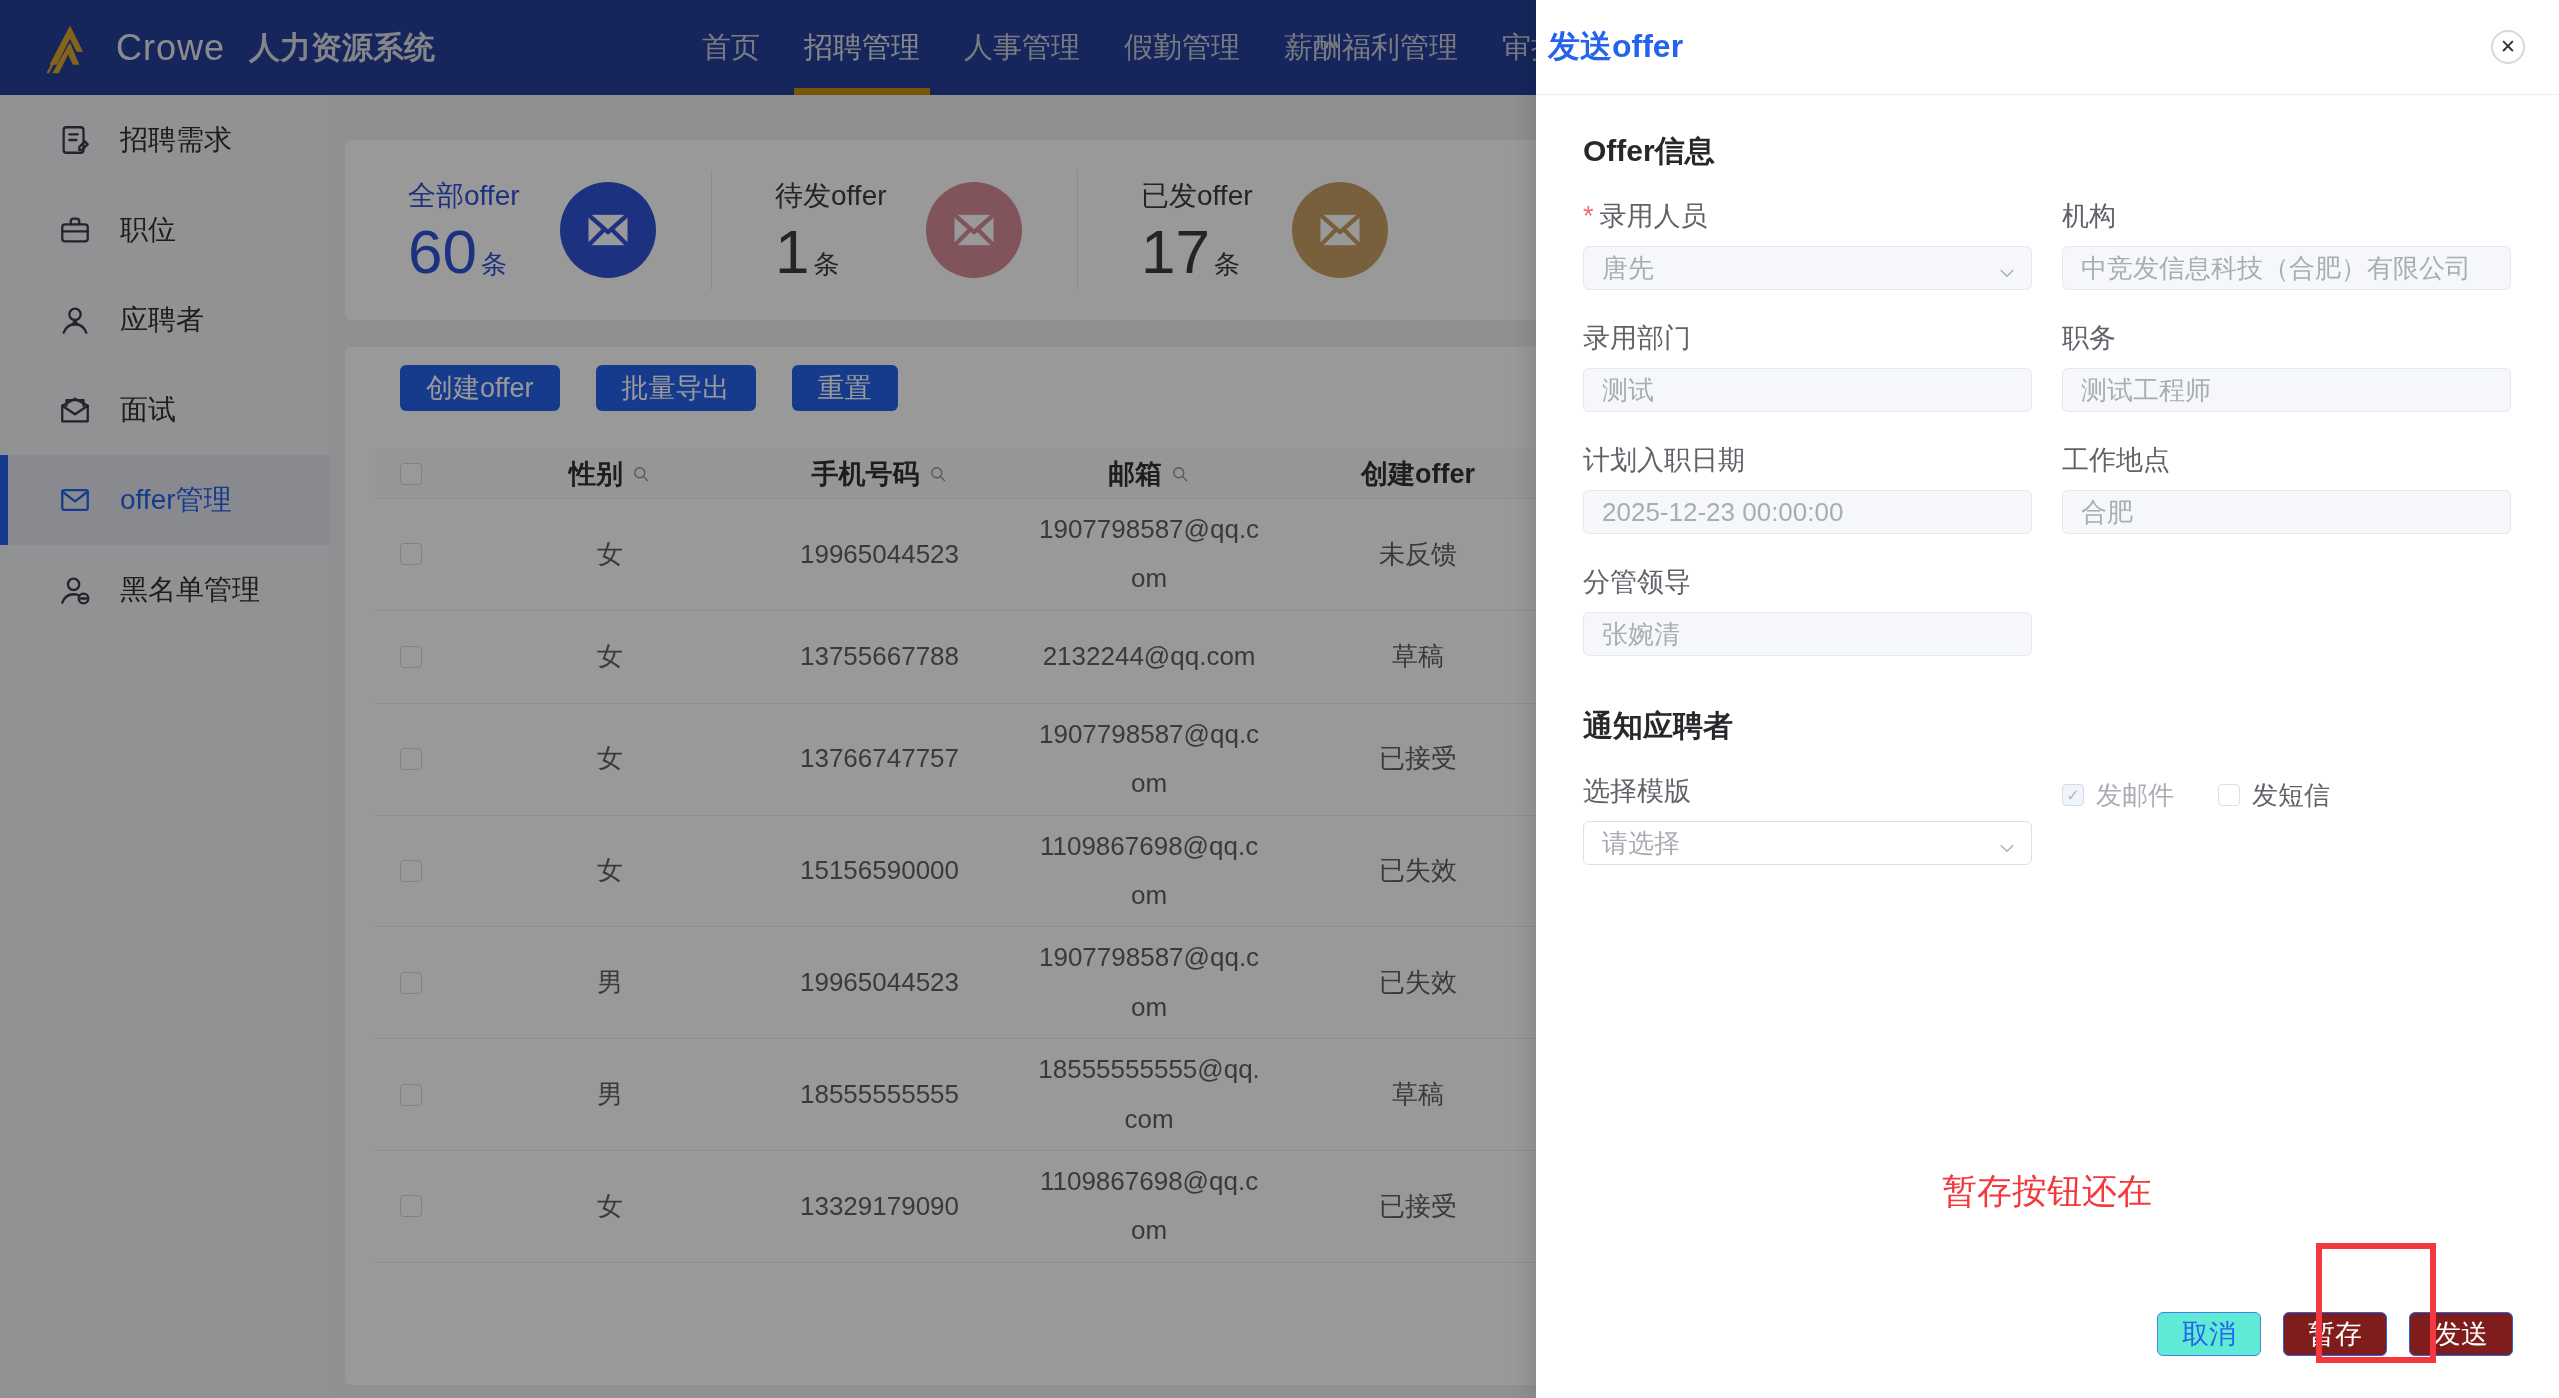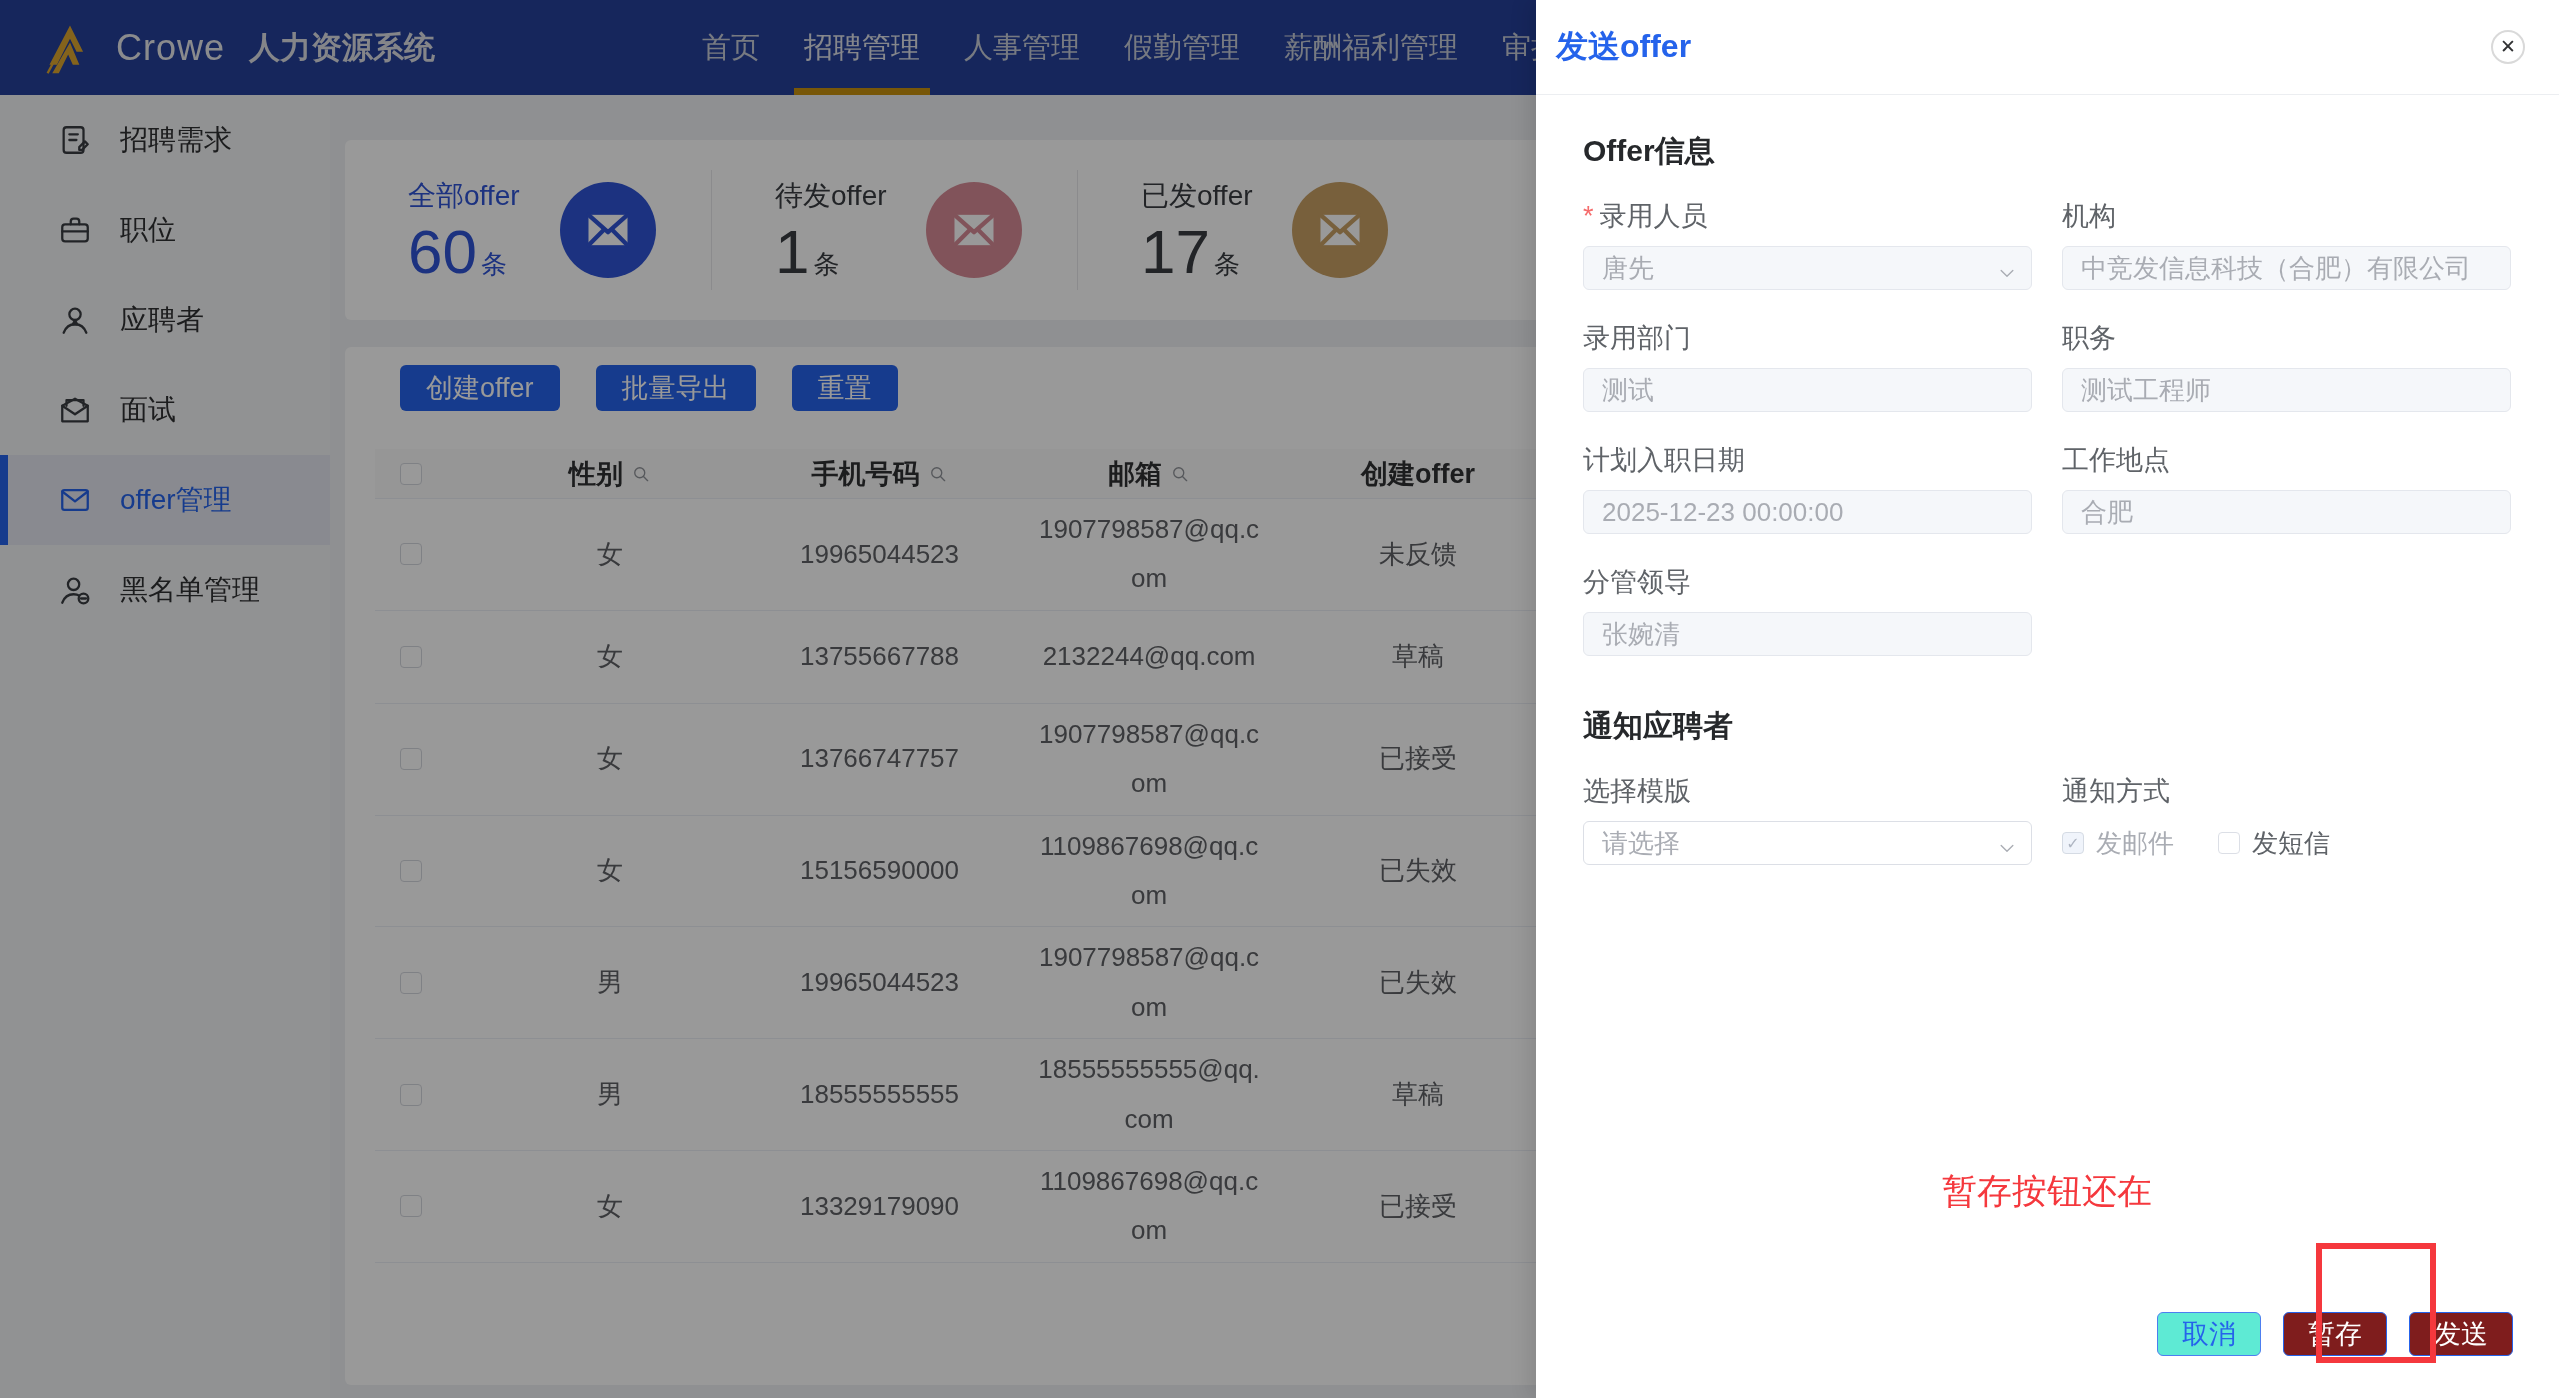--- a/index.html
+++ b/index.html
@@ -44,21 +44,21 @@
   table.grid{border-collapse:collapse;table-layout:fixed;width:1485px;}
   table.grid th,table.grid td{border-bottom:1px solid #ebeef5;text-align:center;vertical-align:middle;}
   table.grid th{background:#fafafa;height:47px;font-size:27px;color:#303133;font-weight:bold;}
   table.grid td{font-size:26px;color:#606266;height:93px;padding:6px 10px;box-sizing:border-box;word-break:break-all;line-height:1.9;}
   th .hcell{display:flex;align-items:center;justify-content:center;gap:8px;}
   .cbx{width:20px;height:20px;border:1px solid #d4d7de;border-radius:4px;background:#fff;margin:0 auto;}
   .search-ic svg{width:20px;height:20px;}
   
   .overlay{position:absolute;inset:0;background:rgba(0,0,0,0.4);z-index:10;}
   .drawer{position:absolute;top:0;right:0;width:1023px;height:1398px;background:#fff;z-index:20;box-shadow:-8px 0 18px rgba(0,0,0,0.10);}
-  .drawer-head{height:95px;border-bottom:1px solid #eceef1;display:flex;align-items:center;justify-content:space-between;padding:0 34px 0 20px;box-sizing:border-box;}
+  .drawer-head{height:95px;border-bottom:1px solid #eceef1;display:flex;align-items:center;justify-content:space-between;padding:0 34px 0 12px;box-sizing:border-box;}
   .drawer-title{font-size:32px;font-weight:bold;color:#2563eb;}
   .close-btn{width:34px;height:34px;border-radius:50%;border:2px solid #d9d9d9;background:#fff;color:#303133;font-size:19px;line-height:30px;text-align:center;cursor:pointer;padding:0;}
   .drawer-body{padding:36px 56px 0 47px;}
   .sec-title{font-size:30px;font-weight:bold;color:#26282b;margin:0 0 26px 0;}
   .sec-title.gap-top{margin-top:50px;}
   .fgrid{display:grid;grid-template-columns:449px 449px;column-gap:30px;row-gap:30px;}
   .field .flabel{font-size:27px;color:#5f6368;margin-bottom:12px;display:flex;align-items:center;gap:6px;}
   .req{color:#f56c6c;font-size:27px;}
   .fbox{position:relative;height:44px;border-radius:6px;box-sizing:border-box;display:flex;align-items:center;padding:0 18px;font-size:26px;}
   .fbox.disabled{background:#f5f7fa;border:1px solid #e4e7ed;color:#a9acb3;}
@@ -458,23 +458,20 @@
             <span>选择模版</span>
           </div>
           <div class="fbox enabled">
           <span>请选择</span>
           <span class="chev" style="color:#a9acb3;"><svg stroke="currentColor" viewBox="0 0 24 24" fill="none" stroke-width="1.6" stroke-linecap="round" stroke-linejoin="round">
                 <polyline points="5,9 12,16 19,9"></polyline>
               </svg></span>
         </div>
         </div>
         <div class="field">
-          <div class="flabel">
-            <span>通知方式</span>
-          </div>
           <div class="ckrow">
             <span class="ckitem dis">
              <span class="ckbox checked-disabled">✓</span>
              <span>发邮件</span>
            </span>
             <span class="ckitem en">
              <span class="ckbox unchecked"></span>
              <span>发短信</span>
            </span>
           </div>

